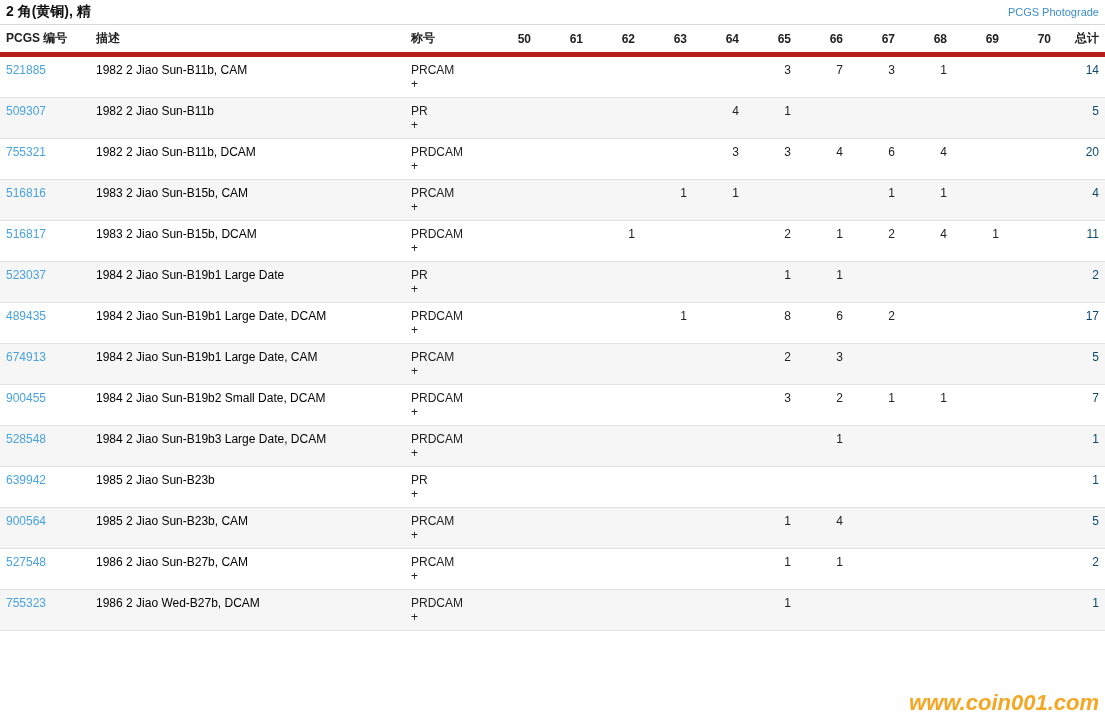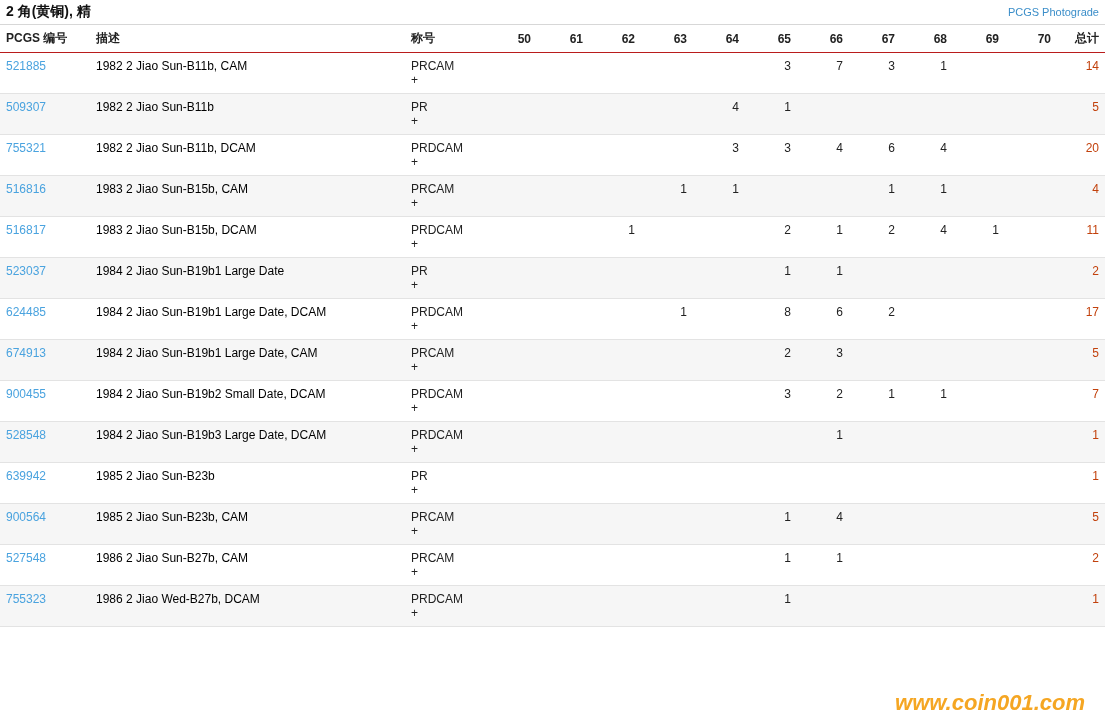--- a/index.html
+++ b/index.html
@@ -38,21 +38,21 @@
     border-collapse: collapse;
     width: 1105px;
     table-layout: fixed;
   }
   table.grades th {
     font-size: 12px;
     font-weight: bold;
     color: #222;
     background: #ffffff;
     border-top: 1px solid #d7d7d7;
-    border-bottom: 1px solid #b91c1c;
+    border-bottom: 5px solid #b91c1c;
     padding: 5px 6px;
     text-align: right;
     white-space: nowrap;
   }
   table.grades th.left {
     text-align: left;
   }
   table.grades td {
     border-bottom: 1px solid #e3e3e3;
     padding: 6px 6px 6px 6px;
@@ -83,30 +83,30 @@
   td.desig {
     color: #222;
     line-height: 14px;
   }
   .desig-plus {
     display: block;
     color: #222;
   }
   td.total {
     text-align: right;
-    color: #c2410c;
+    color: #0c4a6e;
   }
   col.c-cert { width: 90px; }
   col.c-desc { width: 315px; }
   col.c-desig { width: 80px; }
   col.c-g { width: 52px; }
   col.c-total { width: 48px; }
   .watermark {
     position: absolute;
-    right: 20px;
+    right: 6px;
     bottom: 8px;
     font-family: "Liberation Sans", sans-serif;
     font-size: 22px;
     font-weight: bold;
     font-style: italic;
     color: #f5a623;
     letter-spacing: 0px;
     text-shadow: 0 0 1px rgba(255,255,255,0.8);
     pointer-events: none;
   }
@@ -253,21 +253,21 @@
         <td class="num"></td>
         <td class="num">1</td>
         <td class="num">1</td>
         <td class="num"></td>
         <td class="num"></td>
         <td class="num"></td>
         <td class="num"></td>
         <td class="total">2</td>
       </tr>
       <tr>
-        <td class="cert"><a class="cert-link" href="#">624485</a></td>
+        <td class="cert"><a class="cert-link" href="#">489435</a></td>
         <td class="desc">1984 2 Jiao Sun-B19b1 Large Date, DCAM</td>
         <td class="desig">PRDCAM<span class="desig-plus">+</span></td>
         <td class="num"></td>
         <td class="num"></td>
         <td class="num"></td>
         <td class="num">1</td>
         <td class="num"></td>
         <td class="num">8</td>
         <td class="num">6</td>
         <td class="num">2</td>

